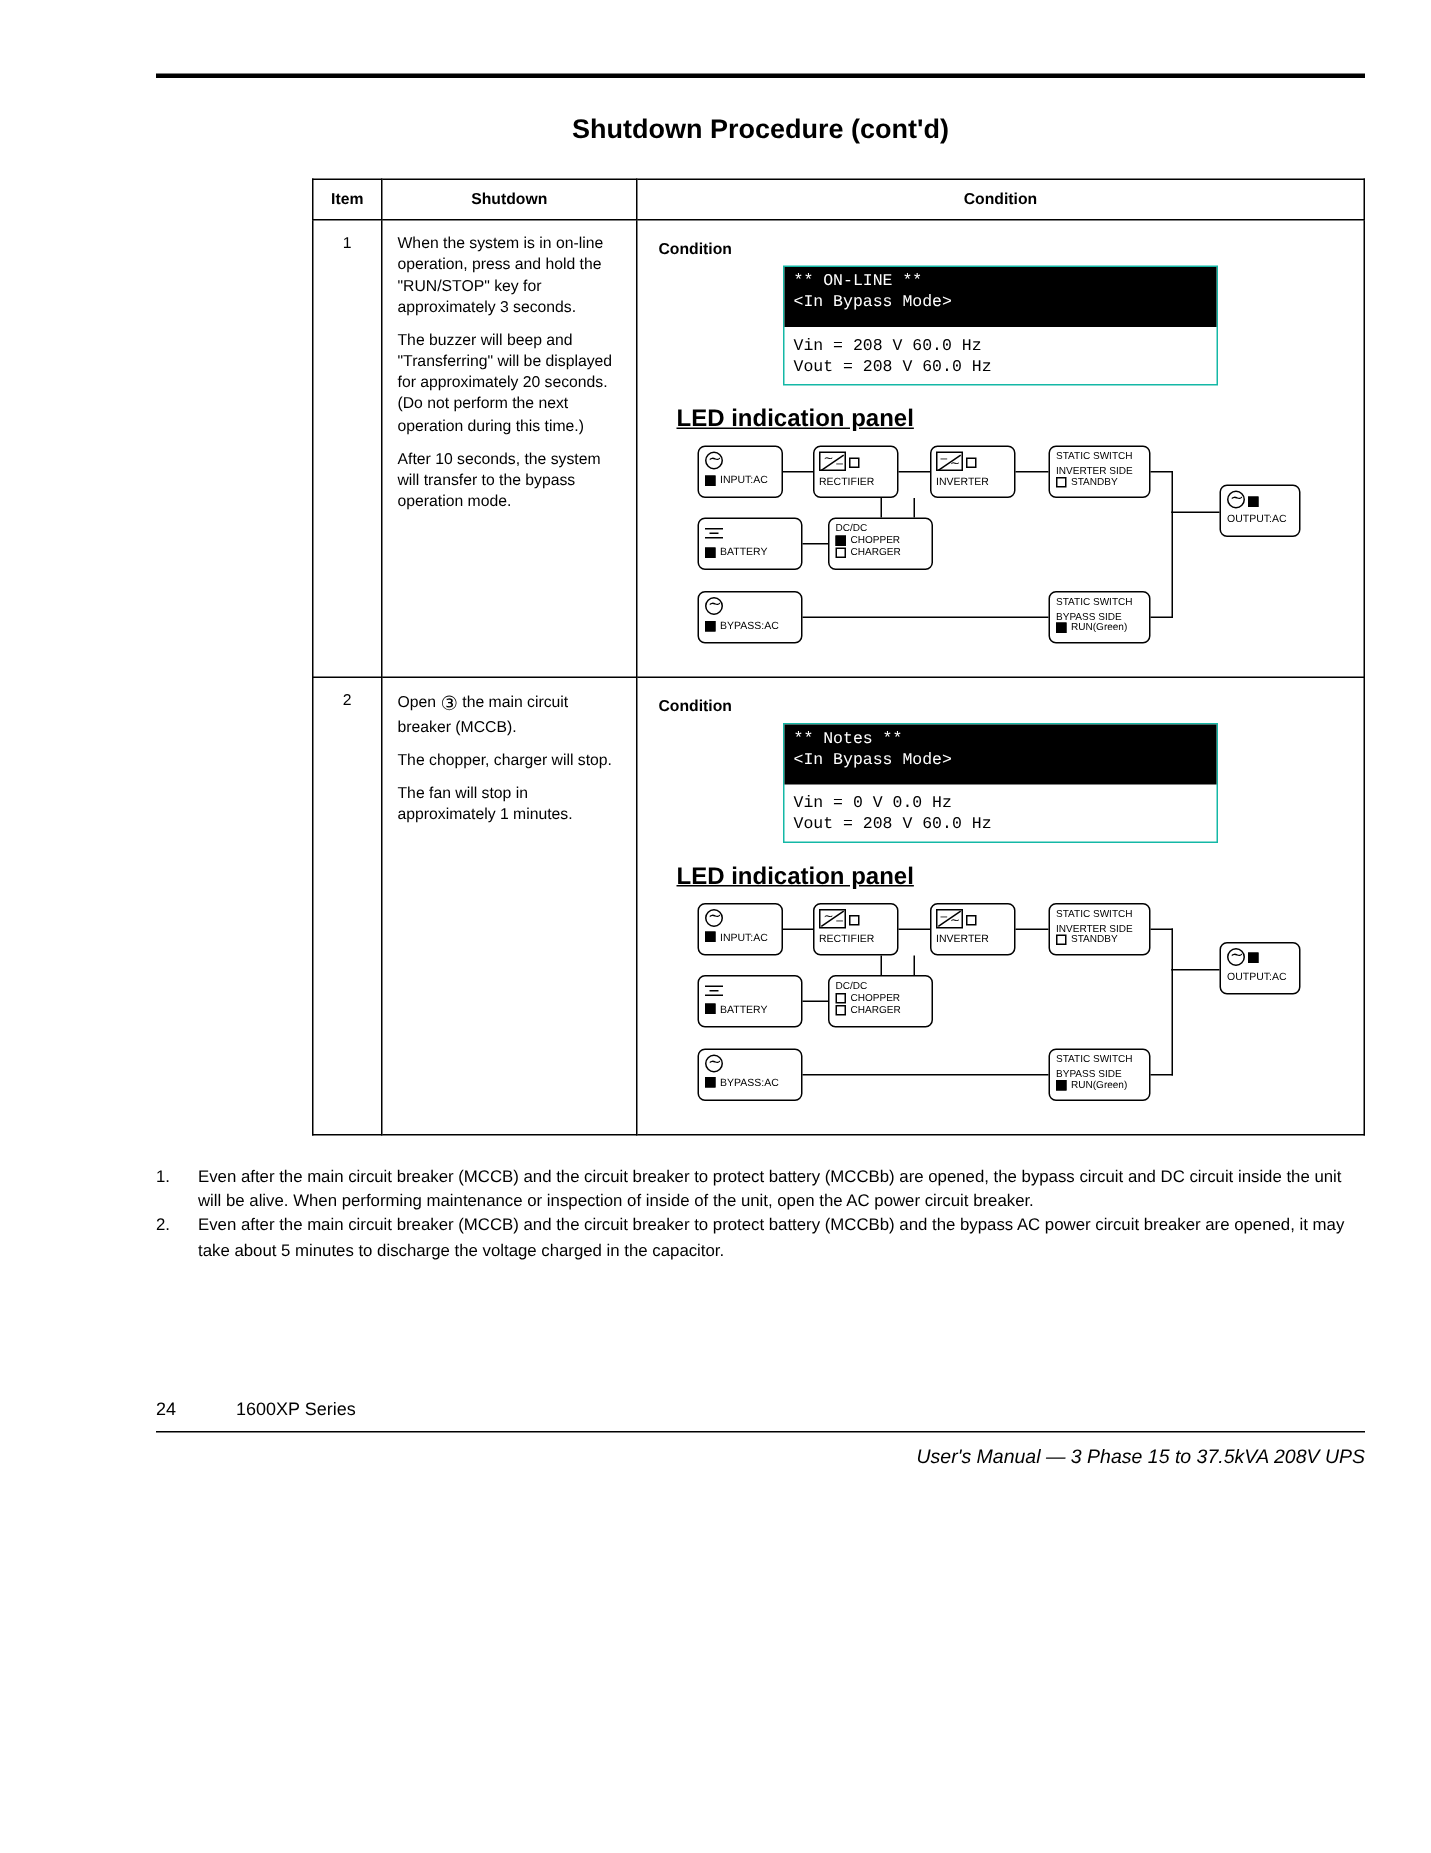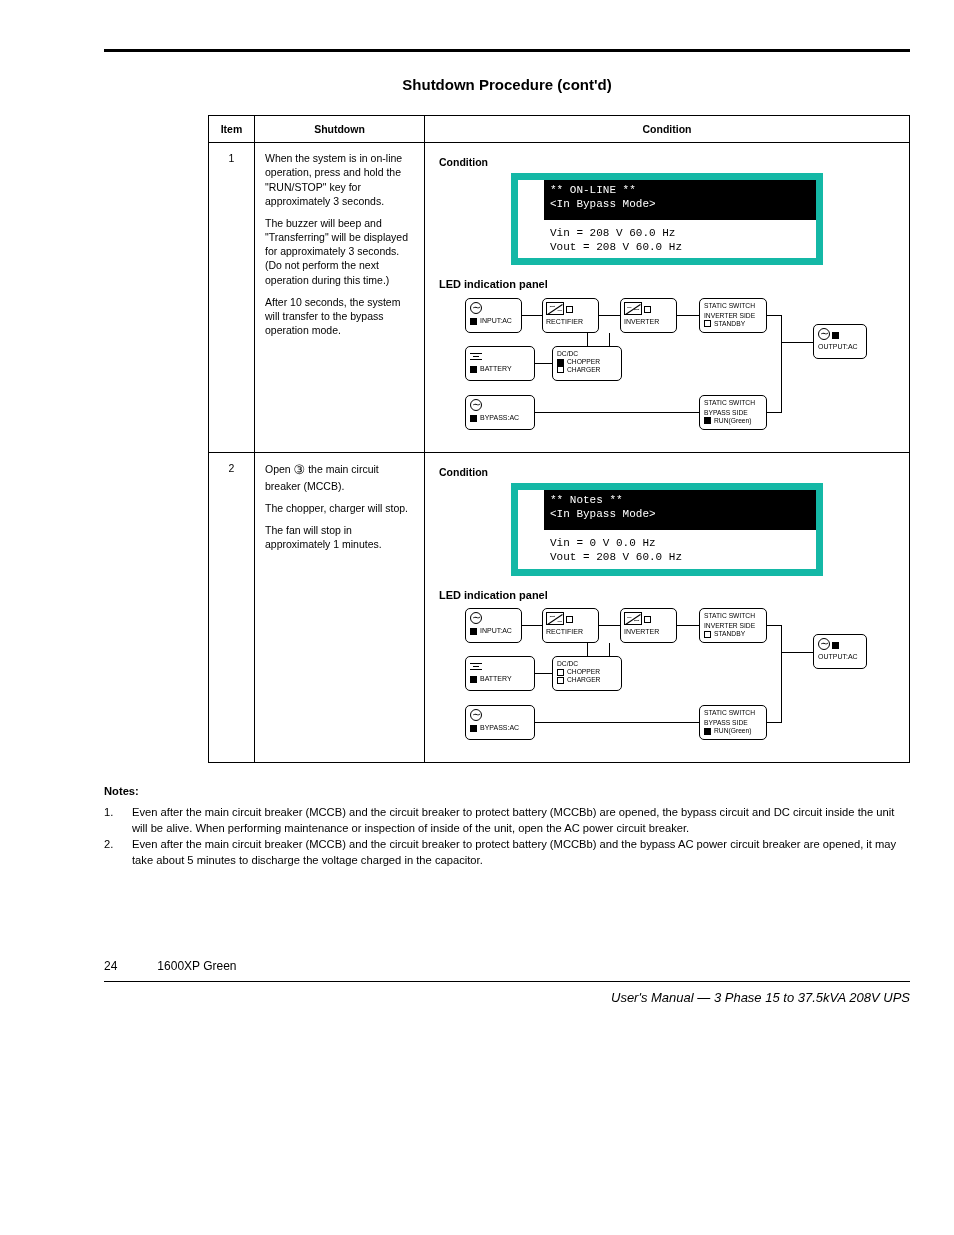--- a/index.html
+++ b/index.html
@@ -21,21 +21,21 @@
     margin-left: 24px;
   }
   .hr-top {
     border: none;
     border-top: 3px solid #000;
     margin-top: 5px;
   }
   .section-title {
     text-align: center;
     font-weight: bold;
-    font-size: 15px;
+    font-size: 18px;
     margin: 24px 0 22px;
   }
   .proc-table {
     margin-left: 104px;
     margin-right: 0;
     border-collapse: collapse;
     width: calc(100% - 104px);
     table-layout: fixed;
   }
   .proc-table th, .proc-table td {
@@ -64,41 +64,41 @@
   .td-cond {
     padding: 12px 14px 14px;
   }
   .cond-title {
     font-weight: bold;
     font-size: 10.5px;
     margin-bottom: 4px;
   }
   
   .lcd {
-    border: 7px solid #14b8a6;
-    width: 312px;
+    border: 1px solid #14b8a6;
+    width: 290px;
     margin: 0 auto;
     font-family: "Courier New", monospace;
     font-size: 11px;
-    padding-left: 26px;
   }
   .lcd-top {
     background: #000;
     color: #fff;
     padding: 4px 6px 8px;
     line-height: 1.25;
   }
   .lcd-bot {
     padding: 6px 6px 4px;
     line-height: 1.3;
   }
   .panel-title {
     font-weight: bold;
-    font-size: 11px;
-    margin: 12px 0 6px;
+    font-size: 16px;
+    margin: 12px 12px 6px;
+    text-decoration: underline;
   }
   
   .diagram {
     position: relative;
     width: 404px;
     height: 140px;
     margin: 0 auto;
     font-size: 7.5px;
   }
   .blk {
@@ -180,21 +180,21 @@
         <th>Shutdown</th>
         <th>Condition</th>
       </tr>
     </thead>
     <tbody>
 
       <tr>
         <td class="td-item">1</td>
         <td class="td-proc">
           <p>When the system is in on-line operation, press and hold the "RUN/STOP" key for approximately 3 seconds.</p>
-          <p>The buzzer will beep and "Transferring" will be displayed for approximately 3 seconds. (Do not perform the next operation during this time.)</p>
+          <p>The buzzer will beep and "Transferring" will be displayed for approximately 20 seconds. (Do not perform the next operation during this time.)</p>
           <p>After 10 seconds, the system will transfer to the bypass operation mode.</p>
         </td>
         <td class="td-cond">
           <div class="cond-title">Condition</div>
           <div class="lcd">
             <div class="lcd-top">
               <div>   ** ON-LINE **</div>
               <div>&lt;In Bypass Mode&gt;</div>
             </div>
             <div class="lcd-bot">
@@ -344,32 +344,31 @@
               <div class="sm">BYPASS SIDE</div>
               <div class="sm"><span class="led on"></span><span>RUN(Green)</span></div>
             </div>
           </div>
         </td>
       </tr>
     </tbody>
   </table>
 
   <div class="notes">
-    <p class="hdr">Notes:</p>
     <div class="num">
       <span class="n">1.</span>
       <span>Even after the main circuit breaker (MCCB) and the circuit breaker to protect battery (MCCBb) are opened, the bypass circuit and DC circuit inside the unit will be alive. When performing maintenance or inspection of inside of the unit, open the AC power circuit breaker.</span>
     </div>
     <div class="num">
       <span class="n">2.</span>
       <span>Even after the main circuit breaker (MCCB) and the circuit breaker to protect battery (MCCBb) and the bypass AC power circuit breaker are opened, it may take about 5 minutes to discharge the voltage charged in the capacitor.</span>
     </div>
   </div>
 
   <div class="page-label">
     <div class="label-line">
       <span>24</span>
-      <span>1600XP Green</span>
+      <span>1600XP Series</span>
     </div>
     <hr class="footer-rule">
     <div class="manual">User's Manual — 3 Phase 15 to 37.5kVA 208V UPS</div>
   </div>
 </div>
 
 </body></html>

